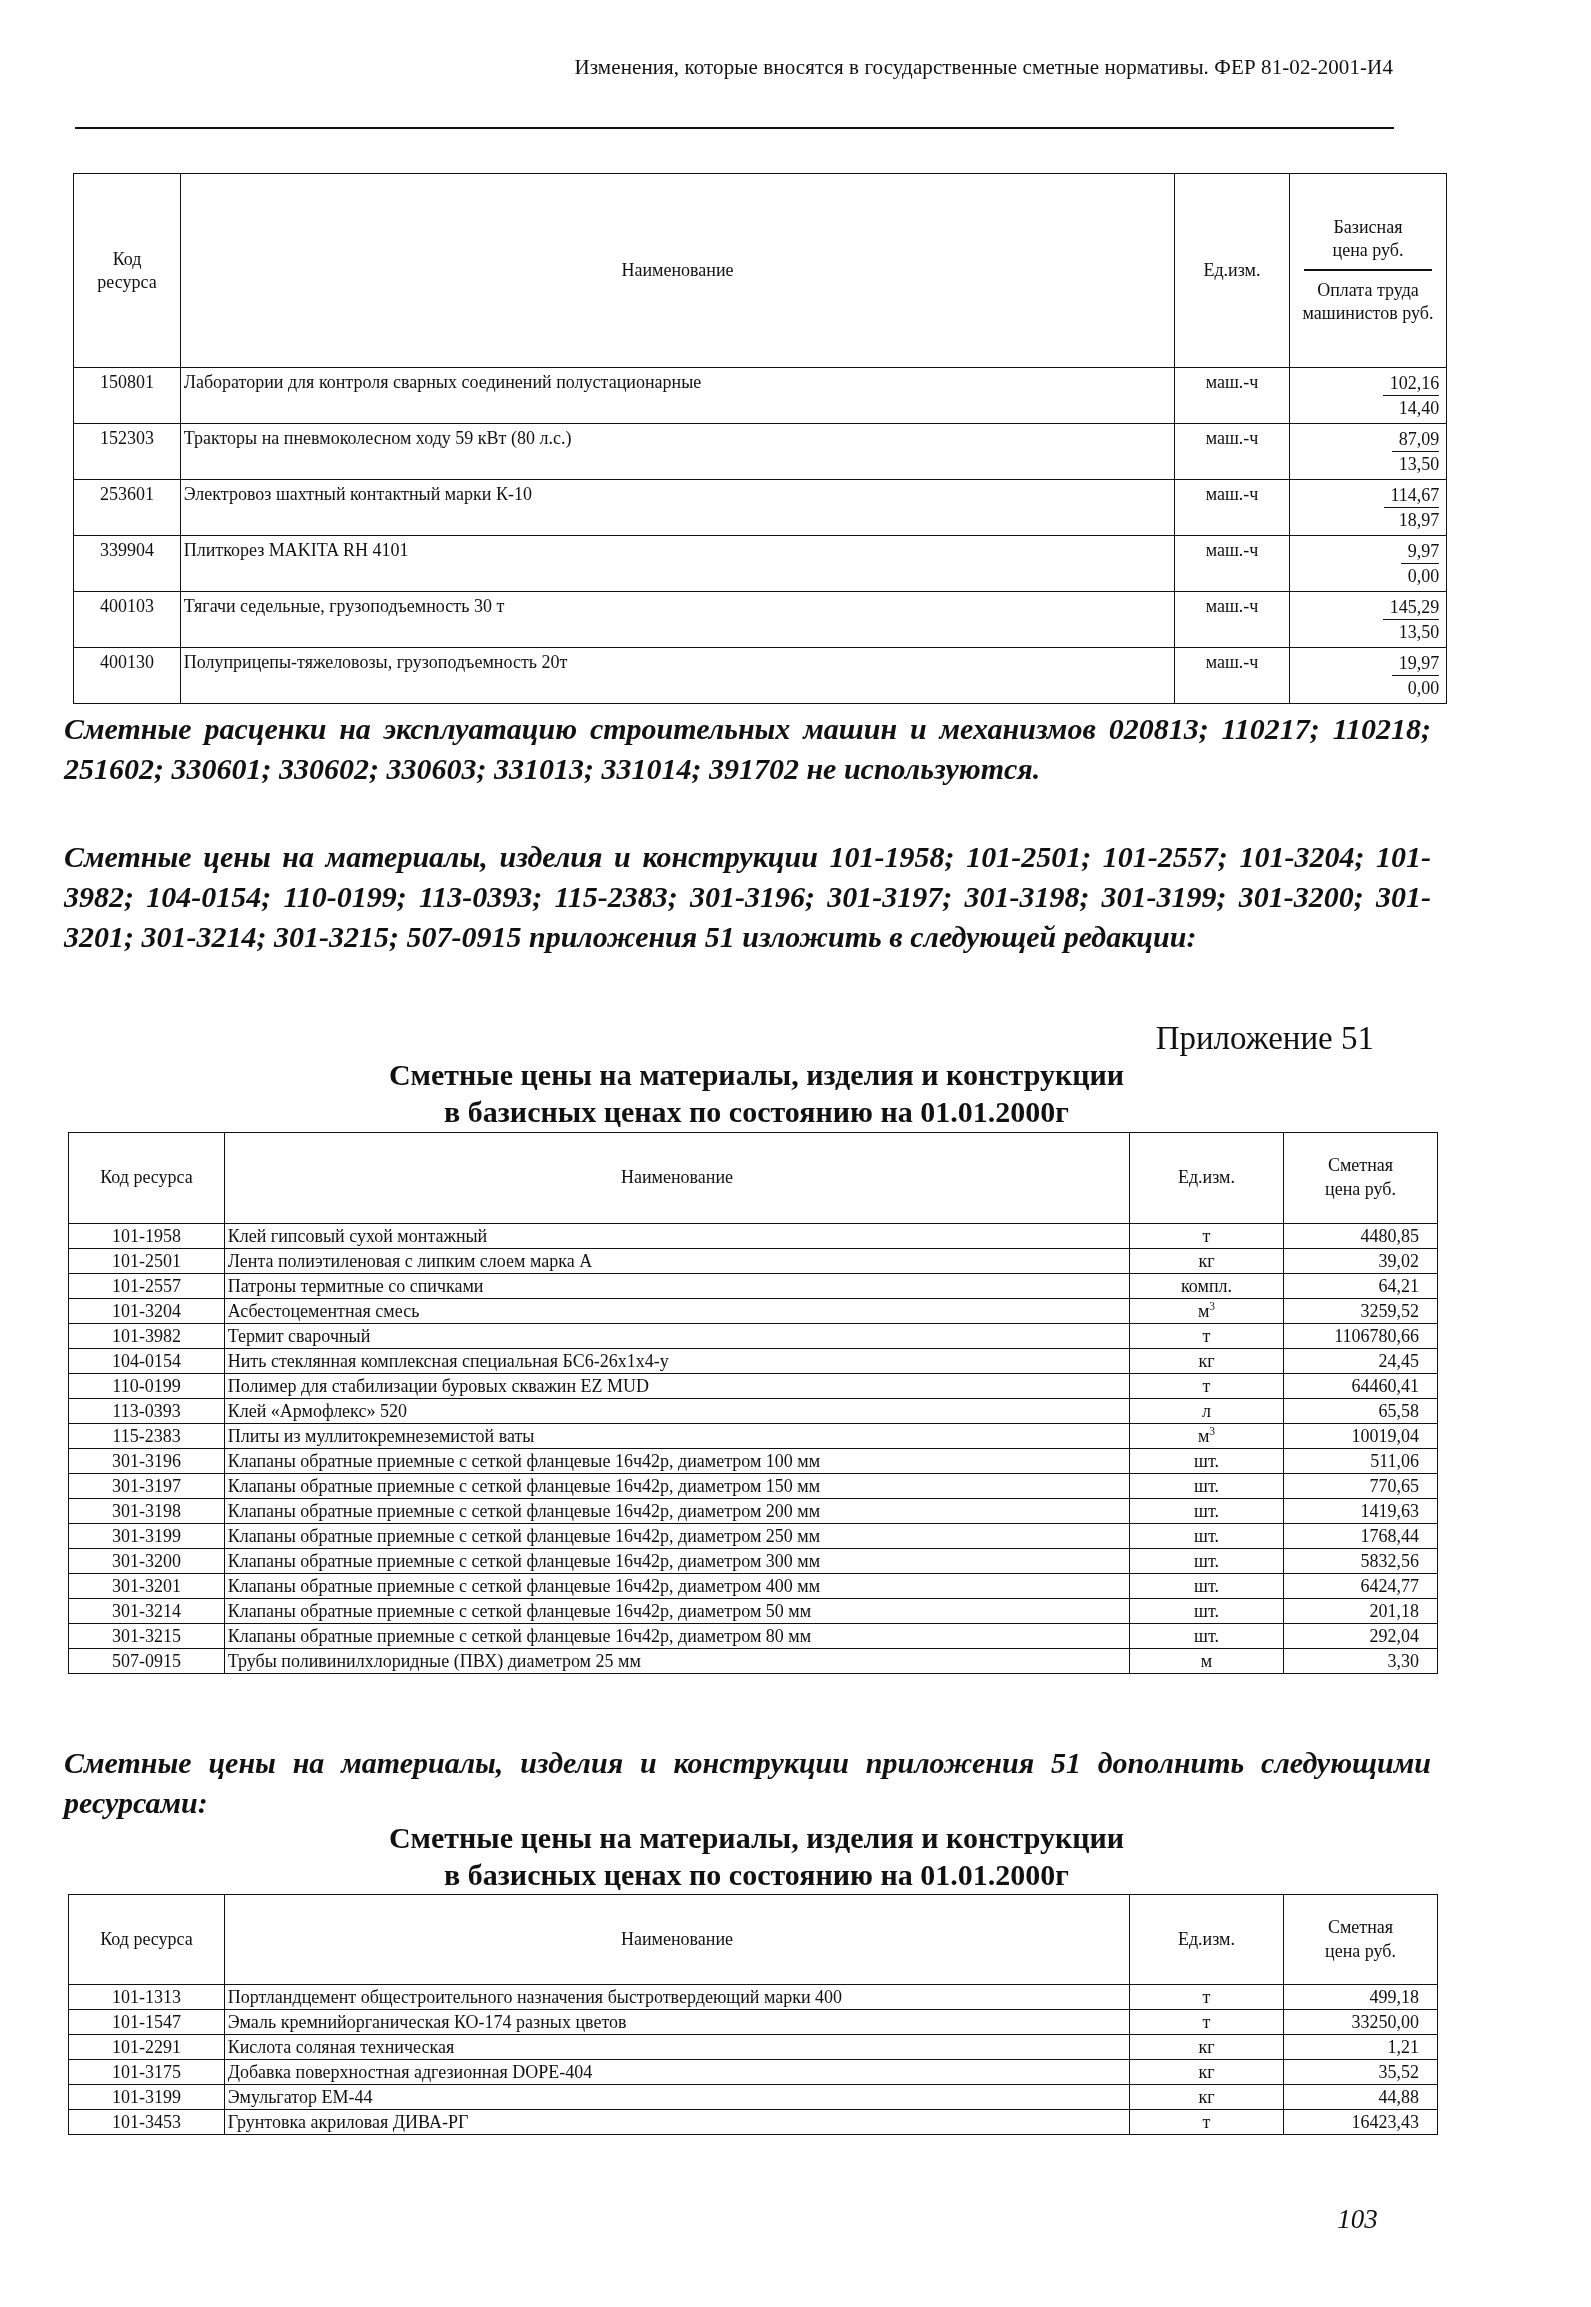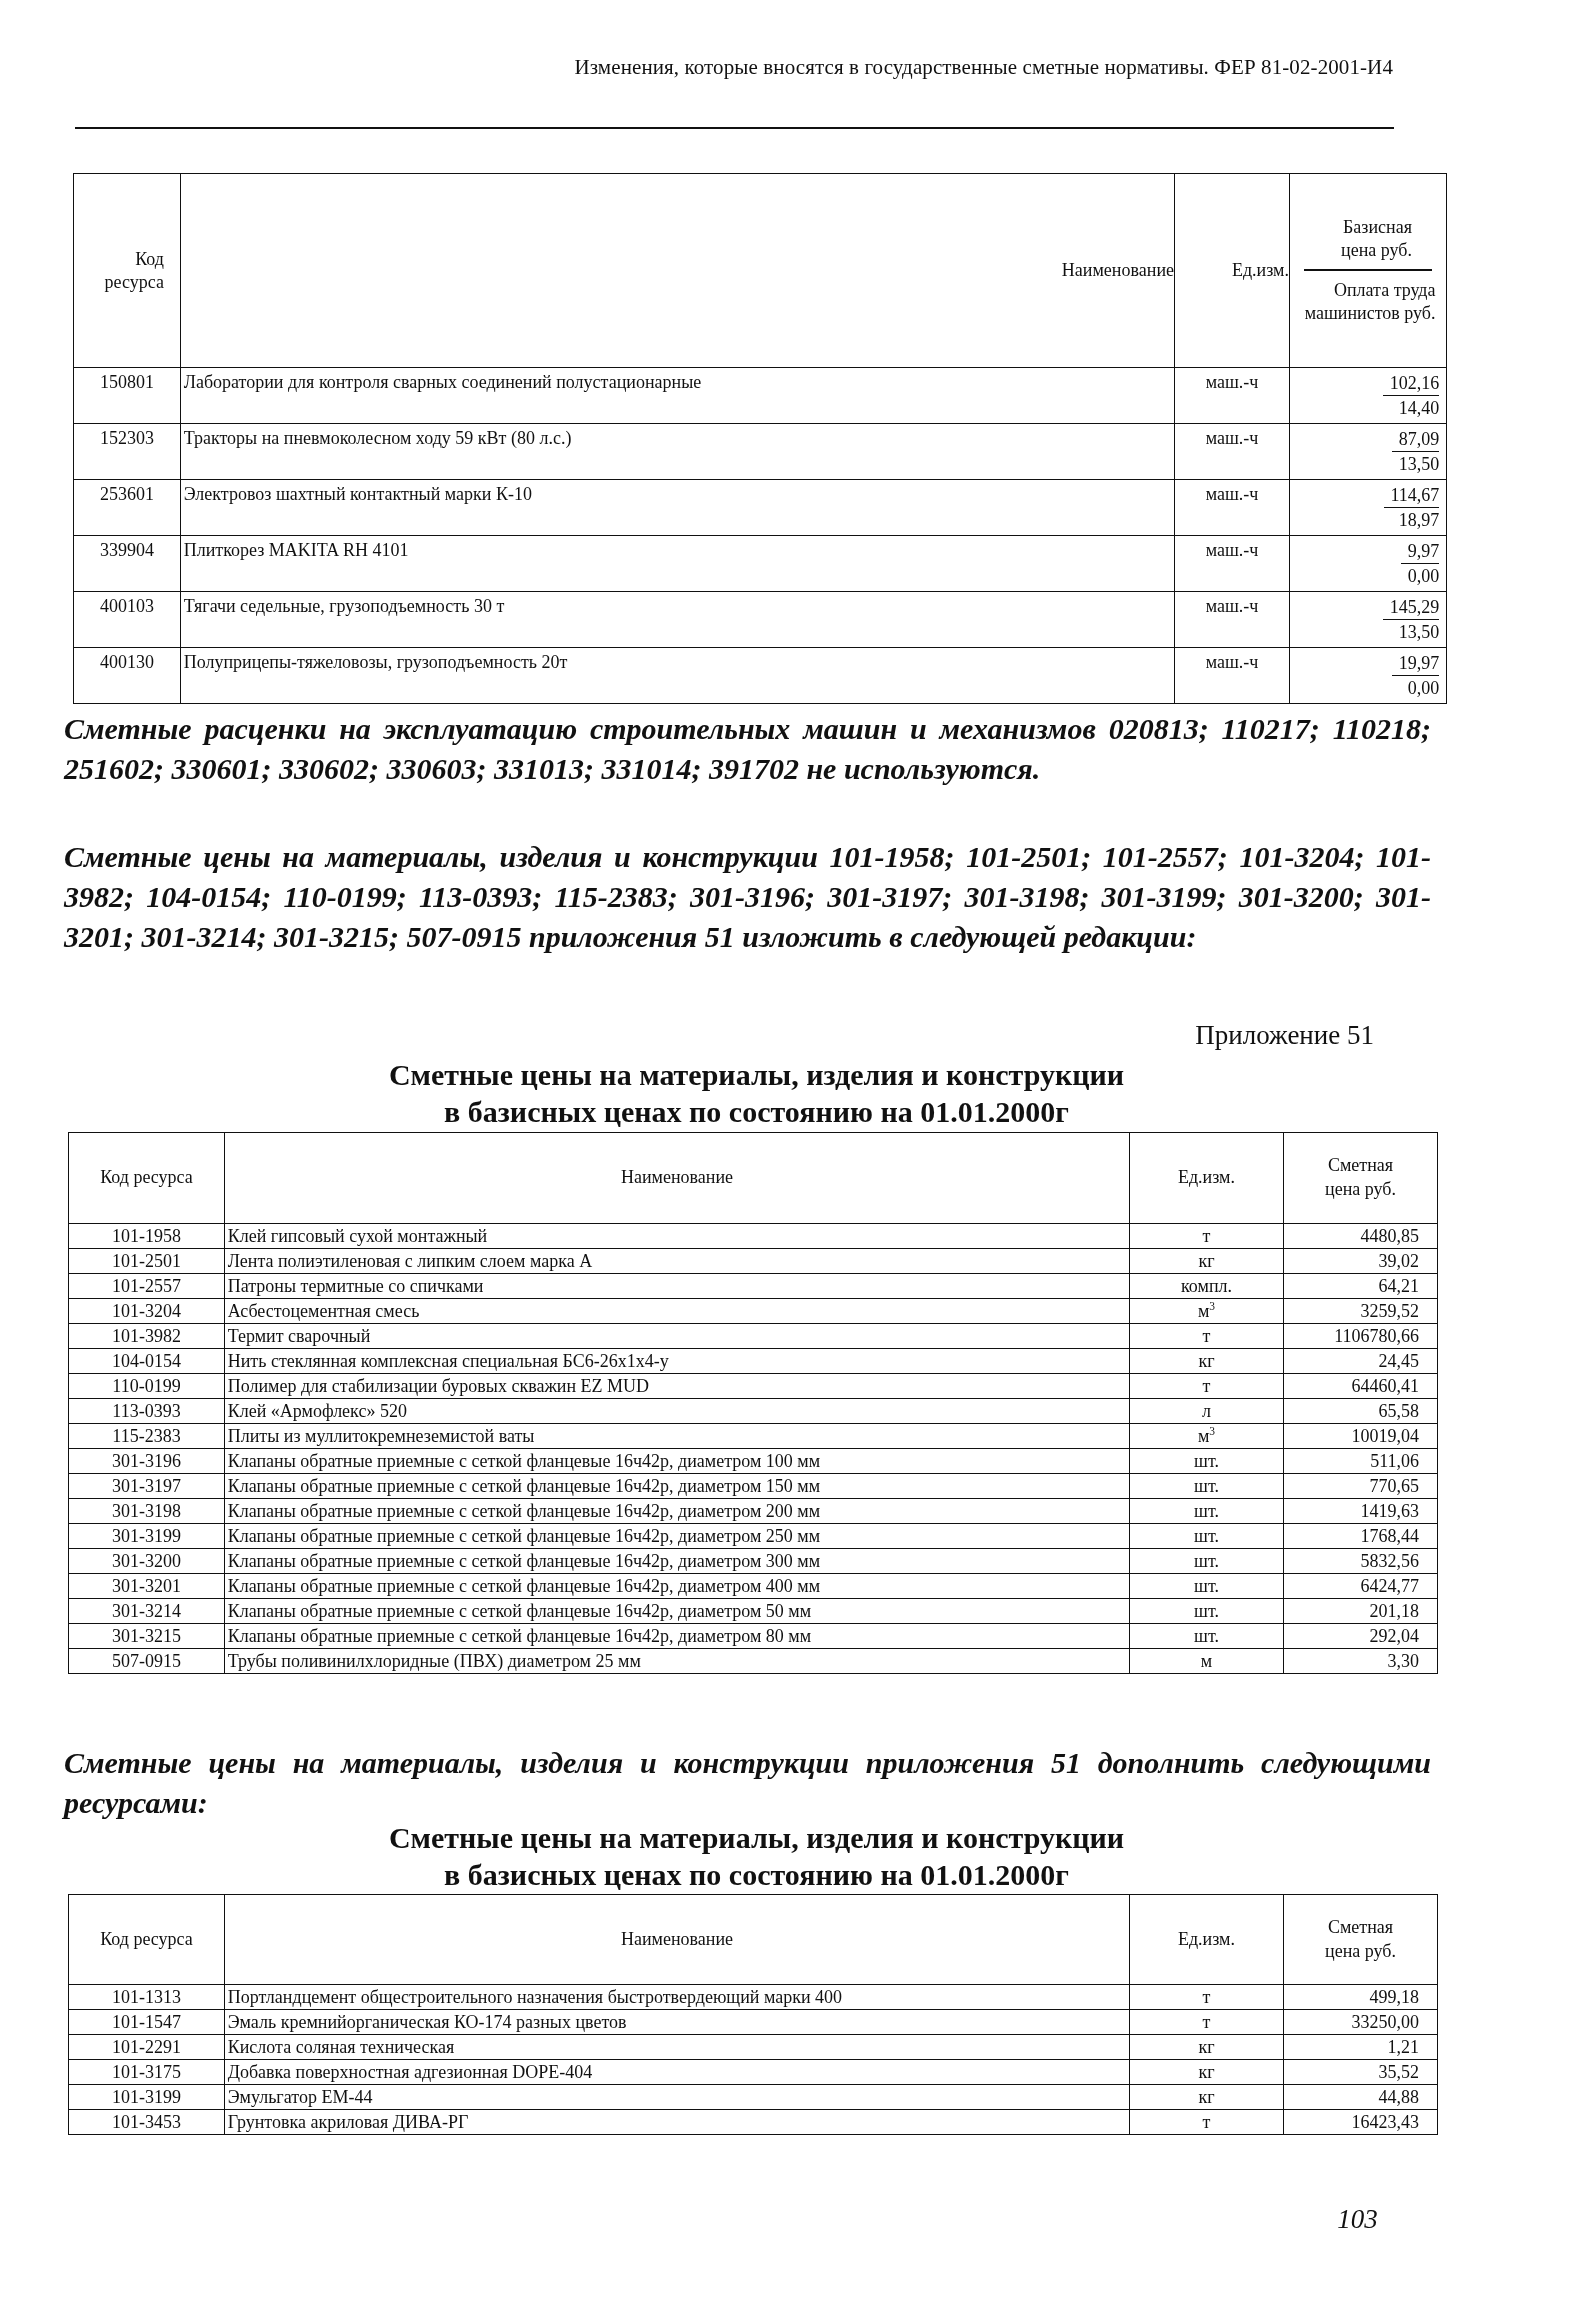--- a/index.html
+++ b/index.html
@@ -8,37 +8,37 @@
   .abs { position: absolute; }
   .running-head { left: 73px; top: 55px; width: 1320px; text-align: right;
                   font-size: 21px; letter-spacing: 0.1px; }
   .running-rule { left: 75px; top: 127px; width: 1319px; height: 0; border-top: 2.7px solid #111; }
 
   table { border-collapse: collapse; position: absolute; table-layout: fixed; }
   td, th { border: 1.7px solid #111; padding: 0; font-weight: normal; }
 
   
   #t1 { left: 73px; top: 173px; width: 1373px; font-size: 18px; }
-  #t1 th { height: 193px; text-align: right; vertical-align: middle; line-height: 23px; }
+  #t1 th { height: 193px; text-align: center; vertical-align: middle; line-height: 23px; }
   #t1 td { height: 51px; vertical-align: top; }
   #t1 td.code { text-align: center; padding-top: 4px; }
   #t1 td.name { text-align: left; padding: 4px 0 0 2.7px; }
   #t1 td.unit { text-align: center; padding-top: 4px; }
   #t1 td.price { text-align: right; padding: 2.7px 6.7px 0 0; line-height: 24px; }
   #t1 .p-top { display: inline-block; border-bottom: 1.7px solid #111; padding-left: 6.7px; }
   .split-head { display: flex; flex-direction: column; align-items: center; }
   .split-rule { width: 128px; border-top: 2px solid #111; margin: 6.7px 0 8px; }
 
   .para { left: 64px; width: 1367px; font-size: 30px; font-weight: bold; font-style: italic;
           text-align: justify; text-align-last: left; line-height: 40px; }
   #para1 { top: 709px; }
   #para2 { top: 837px; }
   #para3 { top: 1743px; }
 
-  .appendix { left: 1105px; top: 1020px; width: 269px; text-align: right; font-size: 27px; }
+  .appendix { left: 1105px; top: 1020px; width: 269px; text-align: right; font-size: 33px; }
   .table-title { left: 73px; width: 1367px; text-align: center; font-size: 30px;
                  font-weight: bold; line-height: 37px; }
   #title2 { top: 1056px; }
   #title3 { top: 1819px; }
 
   
   .price-table { left: 68px; width: 1369px; font-size: 18px; }
   .price-table th { text-align: center; vertical-align: middle; line-height: 23.6px; }
   .price-table td { height: 24px; line-height: 23px; vertical-align: middle; }
   .price-table td.code { text-align: center; }

